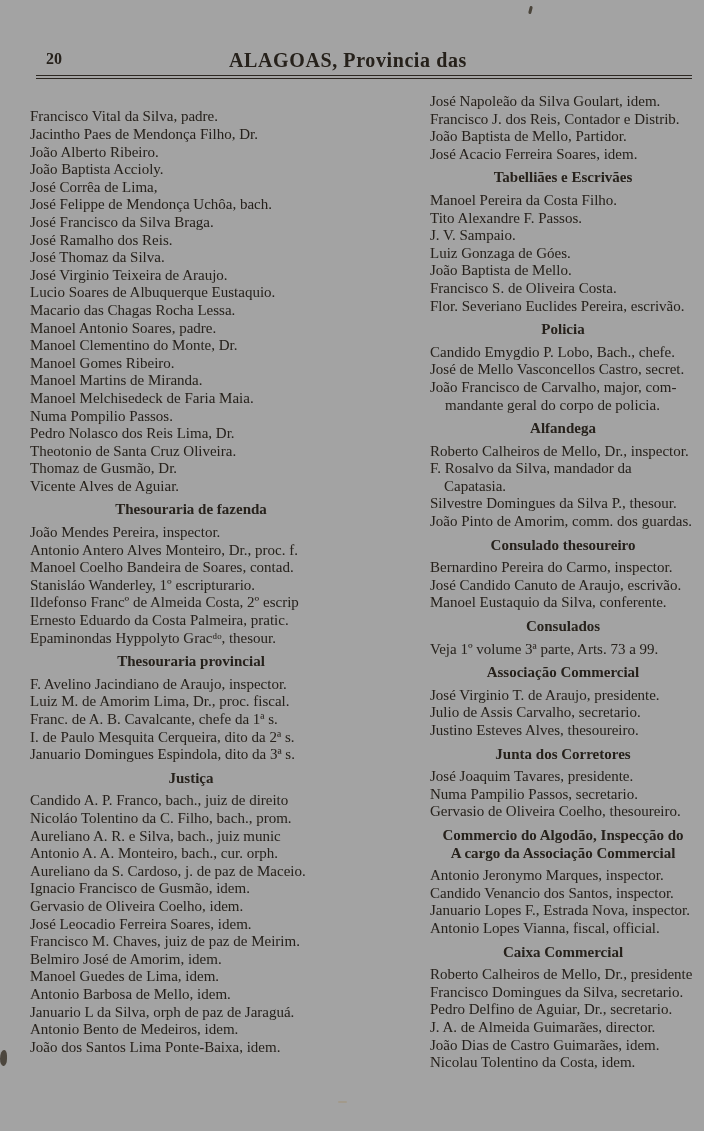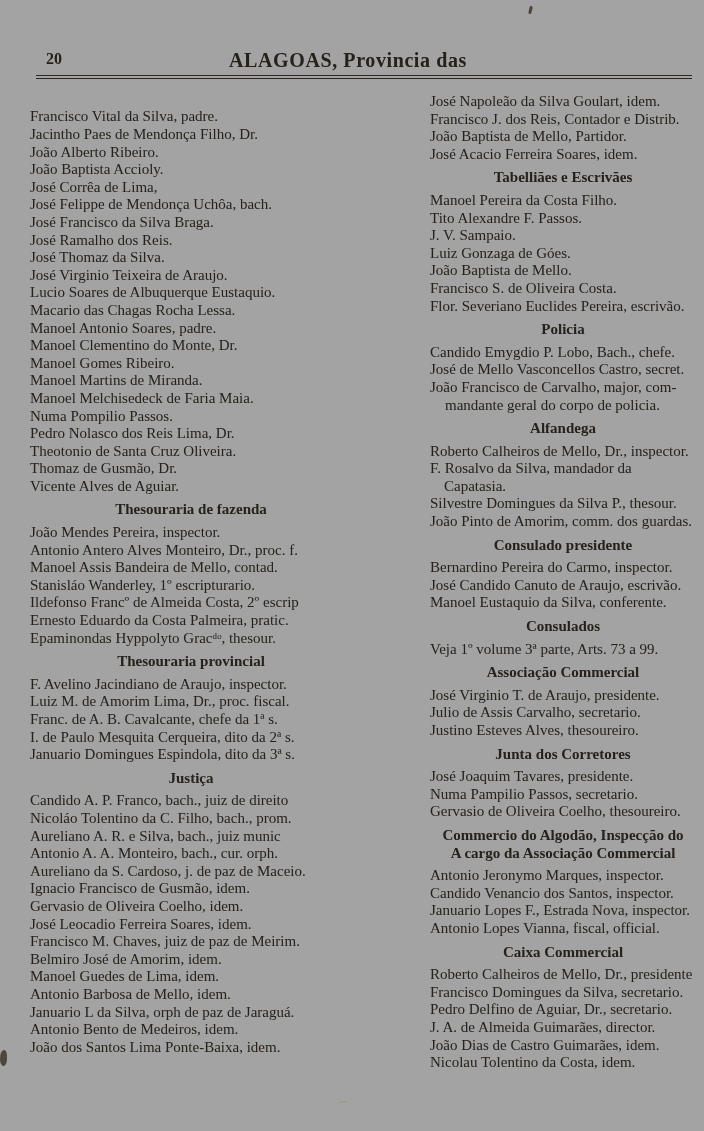--- a/index.html
+++ b/index.html
@@ -97,21 +97,21 @@
         <div class="entry-line">Manoel Martins de Miranda.</div>
         <div class="entry-line">Manoel Melchisedeck de Faria Maia.</div>
         <div class="entry-line">Numa Pompilio Passos.</div>
         <div class="entry-line">Pedro Nolasco dos Reis Lima, Dr.</div>
         <div class="entry-line">Theotonio de Santa Cruz Oliveira.</div>
         <div class="entry-line">Thomaz de Gusmão, Dr.</div>
         <div class="entry-line">Vicente Alves de Aguiar.</div>
         <div class="section-heading">Thesouraria de fazenda</div>
         <div class="entry-line">João Mendes Pereira, inspector.</div>
         <div class="entry-line">Antonio Antero Alves Monteiro, Dr., proc. f.</div>
-        <div class="entry-line">Manoel Assis Bandeira de Mello, contad.</div>
+        <div class="entry-line">Manoel Coelho Bandeira de Soares, contad.</div>
         <div class="entry-line">Stanisláo Wanderley, 1º escripturario.</div>
         <div class="entry-line">Ildefonso Francº de Almeida Costa, 2º escrip</div>
         <div class="entry-line">Ernesto Eduardo da Costa Palmeira, pratic.</div>
         <div class="entry-line">Epaminondas Hyppolyto Gracᵈᵒ, thesour.</div>
         <div class="section-heading">Thesouraria provincial</div>
         <div class="entry-line">F. Avelino Jacindiano de Araujo, inspector.</div>
         <div class="entry-line">Luiz M. de Amorim Lima, Dr., proc. fiscal.</div>
         <div class="entry-line">Franc. de A. B. Cavalcante, chefe da 1ª s.</div>
         <div class="entry-line">I. de Paulo Mesquita Cerqueira, dito da 2ª s.</div>
         <div class="entry-line">Januario Domingues Espindola, dito da 3ª s.</div>
@@ -149,21 +149,21 @@
         <div class="section-heading">Policia</div>
         <div class="entry-line">Candido Emygdio P. Lobo, Bach., chefe.</div>
         <div class="entry-line">José de Mello Vasconcellos Castro, secret.</div>
         <div class="entry-line">João Francisco de Carvalho, major, com-</div>
         <div class="entry-line">    mandante geral do corpo de policia.</div>
         <div class="section-heading">Alfandega</div>
         <div class="entry-line">Roberto Calheiros de Mello, Dr., inspector.</div>
         <div class="entry-line">F. Rosalvo da Silva, mandador da Capatasia.</div>
         <div class="entry-line">Silvestre Domingues da Silva P., thesour.</div>
         <div class="entry-line">João Pinto de Amorim, comm. dos guardas.</div>
-        <div class="section-heading">Consulado presidente</div>
+        <div class="section-heading">Consulado thesoureiro</div>
         <div class="entry-line">Bernardino Pereira do Carmo, inspector.</div>
         <div class="entry-line">José Candido Canuto de Araujo, escrivão.</div>
         <div class="entry-line">Manoel Eustaquio da Silva, conferente.</div>
         <div class="section-heading">Consulados</div>
         <div class="entry-line">Veja 1º volume 3ª parte, Arts. 73 a 99.</div>
         <div class="section-heading">Associação Commercial</div>
         <div class="entry-line">José Virginio T. de Araujo, presidente.</div>
         <div class="entry-line">Julio de Assis Carvalho, secretario.</div>
         <div class="entry-line">Justino Esteves Alves, thesoureiro.</div>
         <div class="section-heading">Junta dos Corretores</div>

